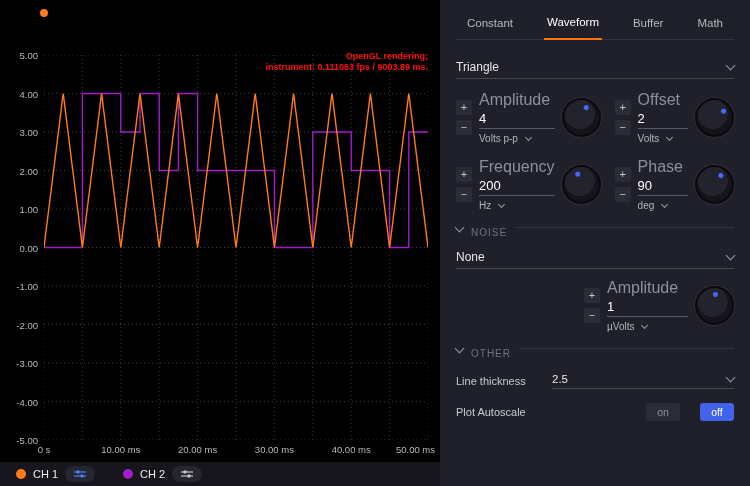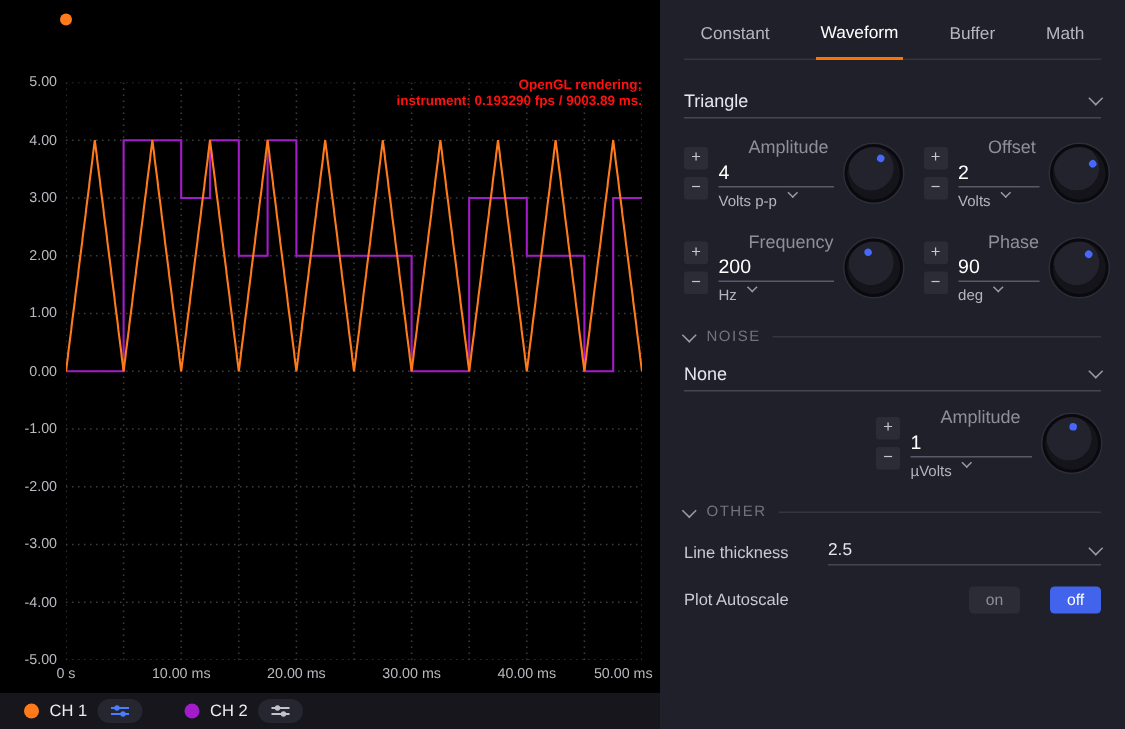--- a/index.html
+++ b/index.html
@@ -45,30 +45,30 @@
 
   .select-row{display:flex;justify-content:space-between;align-items:center;height:22px;
     border-bottom:1px solid #46464f;margin-top:16px;color:#e6e6ec;font-size:12px;cursor:pointer;}
 
   .controls-grid{display:grid;grid-template-columns:1fr 1fr;column-gap:14px;row-gap:14px;margin-top:12px;}
   .ctrl{display:flex;align-items:center;gap:7px;}
   .stepper{display:flex;flex-direction:column;gap:5px;}
   .stepper button{width:16px;height:15px;background:#2c2c37;border:none;color:#c6c6cf;font-size:11px;
     line-height:13px;border-radius:2px;padding:0;cursor:pointer;}
   .ctrl-mid{flex:1;min-width:0;}
-  .ctrl-label{font-size:12px;color:#8f8f9c;margin-bottom:2px;margin-left:20px;}
+  .ctrl-label{font-size:16px;color:#8f8f9c;margin-bottom:2px;}
   .ctrl-value{font-size:13px;color:#ffffff;border-bottom:1px solid #5a5a66;padding-bottom:2px;margin-bottom:4px;cursor:text;}
-  .unit-select{display:flex;gap:8px;font-size:10px;color:#b4b4bd;cursor:pointer;}
+  .unit-select{display:flex;align-items:center;gap:8px;font-size:10px;color:#b4b4bd;cursor:pointer;}
   .knob{position:relative;width:35px;height:35px;border-radius:50%;flex:none;cursor:pointer;
     background:radial-gradient(circle at 45% 40%, #23232d 0 52%, #14141a 53% 100%);
     border:2px solid #0a0a0e;box-shadow:0 0 0 1px #2e2e3a;}
   .knob-dot{position:absolute;left:50%;top:50%;width:5px;height:5px;margin:-2.5px 0 0 -2.5px;
     border-radius:50%;background:#4668ff;transform:rotate(var(--a)) translateY(-11px);}
 
-  .sect{display:flex;align-items:center;gap:8px;margin-top:16px;}
+  .sect{display:flex;gap:8px;margin-top:16px;}
   .sect-label{font-size:10px;color:#73737f;letter-spacing:1px;}
   .sect .line{flex:1;height:1px;background:#35353f;}
   .noise-amp{display:flex;justify-content:flex-end;margin-top:10px;}
   .noise-amp .ctrl{width:150px;}
 
   .prop-row{display:flex;align-items:center;margin-top:14px;font-size:11px;color:#c9c9d2;}
   .load-input{margin-left:auto;width:130px;border-bottom:1px solid #5a5a66;font-size:12px;color:#fff;
     padding-bottom:2px;cursor:text;}
   .lt-select{margin-left:auto;width:182px;display:flex;justify-content:space-between;align-items:center;
     border-bottom:1px solid #46464f;font-size:11.5px;color:#e6e6ec;padding-bottom:3px;cursor:pointer;}
@@ -120,21 +120,21 @@
           <line x1="0" y1="269.5" x2="384" y2="269.5"></line>
           <line x1="0" y1="308.0" x2="384" y2="308.0"></line>
           <line x1="0" y1="346.5" x2="384" y2="346.5"></line>
           <line x1="0" y1="385.0" x2="384" y2="385.0"></line>
         </g>
     <polyline points="0.0,192.5 19.2,192.5 19.2,192.5 38.4,192.5 38.4,38.5 57.6,38.5 57.6,38.5 76.8,38.5 76.8,77.0 96.0,77.0 96.0,38.5 115.2,38.5 115.2,115.5 134.4,115.5 134.4,38.5 153.6,38.5 153.6,115.5 172.8,115.5 172.8,115.5 192.0,115.5 192.0,115.5 211.2,115.5 211.2,115.5 230.4,115.5 230.4,192.5 249.6,192.5 249.6,192.5 268.8,192.5 268.8,77.0 288.0,77.0 288.0,77.0 307.2,77.0 307.2,115.5 326.4,115.5 326.4,115.5 345.6,115.5 345.6,192.5 364.8,192.5 364.8,77.0 384.0,77.0" fill="none" stroke="#a21cc9" stroke-width="1.4"></polyline>
         <polyline points="0.0,192.5 0.4,189.4 0.8,186.3 1.2,183.3 1.5,180.2 1.9,177.1 2.3,174.0 2.7,170.9 3.1,167.9 3.5,164.8 3.8,161.7 4.2,158.6 4.6,155.5 5.0,152.5 5.4,149.4 5.8,146.3 6.1,143.2 6.5,140.1 6.9,137.1 7.3,134.0 7.7,130.9 8.1,127.8 8.4,124.7 8.8,121.7 9.2,118.6 9.6,115.5 10.0,112.4 10.4,109.3 10.8,106.3 11.1,103.2 11.5,100.1 11.9,97.0 12.3,93.9 12.7,90.9 13.1,87.8 13.4,84.7 13.8,81.6 14.2,78.5 14.6,75.5 15.0,72.4 15.4,69.3 15.7,66.2 16.1,63.1 16.5,60.1 16.9,57.0 17.3,53.9 17.7,50.8 18.0,47.7 18.4,44.7 18.8,41.6 19.2,38.5 19.6,41.6 20.0,44.7 20.4,47.7 20.7,50.8 21.1,53.9 21.5,57.0 21.9,60.1 22.3,63.1 22.7,66.2 23.0,69.3 23.4,72.4 23.8,75.5 24.2,78.5 24.6,81.6 25.0,84.7 25.3,87.8 25.7,90.9 26.1,93.9 26.5,97.0 26.9,100.1 27.3,103.2 27.6,106.3 28.0,109.3 28.4,112.4 28.8,115.5 29.2,118.6 29.6,121.7 30.0,124.7 30.3,127.8 30.7,130.9 31.1,134.0 31.5,137.1 31.9,140.1 32.3,143.2 32.6,146.3 33.0,149.4 33.4,152.5 33.8,155.5 34.2,158.6 34.6,161.7 34.9,164.8 35.3,167.9 35.7,170.9 36.1,174.0 36.5,177.1 36.9,180.2 37.2,183.3 37.6,186.3 38.0,189.4 38.4,192.5 38.8,189.4 39.2,186.3 39.6,183.3 39.9,180.2 40.3,177.1 40.7,174.0 41.1,170.9 41.5,167.9 41.9,164.8 42.2,161.7 42.6,158.6 43.0,155.5 43.4,152.5 43.8,149.4 44.2,146.3 44.5,143.2 44.9,140.1 45.3,137.1 45.7,134.0 46.1,130.9 46.5,127.8 46.8,124.7 47.2,121.7 47.6,118.6 48.0,115.5 48.4,112.4 48.8,109.3 49.2,106.3 49.5,103.2 49.9,100.1 50.3,97.0 50.7,93.9 51.1,90.9 51.5,87.8 51.8,84.7 52.2,81.6 52.6,78.5 53.0,75.5 53.4,72.4 53.8,69.3 54.1,66.2 54.5,63.1 54.9,60.1 55.3,57.0 55.7,53.9 56.1,50.8 56.4,47.7 56.8,44.7 57.2,41.6 57.6,38.5 58.0,41.6 58.4,44.7 58.8,47.7 59.1,50.8 59.5,53.9 59.9,57.0 60.3,60.1 60.7,63.1 61.1,66.2 61.4,69.3 61.8,72.4 62.2,75.5 62.6,78.5 63.0,81.6 63.4,84.7 63.7,87.8 64.1,90.9 64.5,93.9 64.9,97.0 65.3,100.1 65.7,103.2 66.0,106.3 66.4,109.3 66.8,112.4 67.2,115.5 67.6,118.6 68.0,121.7 68.4,124.7 68.7,127.8 69.1,130.9 69.5,134.0 69.9,137.1 70.3,140.1 70.7,143.2 71.0,146.3 71.4,149.4 71.8,152.5 72.2,155.5 72.6,158.6 73.0,161.7 73.3,164.8 73.7,167.9 74.1,170.9 74.5,174.0 74.9,177.1 75.3,180.2 75.6,183.3 76.0,186.3 76.4,189.4 76.8,192.5 77.2,189.4 77.6,186.3 78.0,183.3 78.3,180.2 78.7,177.1 79.1,174.0 79.5,170.9 79.9,167.9 80.3,164.8 80.6,161.7 81.0,158.6 81.4,155.5 81.8,152.5 82.2,149.4 82.6,146.3 82.9,143.2 83.3,140.1 83.7,137.1 84.1,134.0 84.5,130.9 84.9,127.8 85.2,124.7 85.6,121.7 86.0,118.6 86.4,115.5 86.8,112.4 87.2,109.3 87.6,106.3 87.9,103.2 88.3,100.1 88.7,97.0 89.1,93.9 89.5,90.9 89.9,87.8 90.2,84.7 90.6,81.6 91.0,78.5 91.4,75.5 91.8,72.4 92.2,69.3 92.5,66.2 92.9,63.1 93.3,60.1 93.7,57.0 94.1,53.9 94.5,50.8 94.8,47.7 95.2,44.7 95.6,41.6 96.0,38.5 96.4,41.6 96.8,44.7 97.2,47.7 97.5,50.8 97.9,53.9 98.3,57.0 98.7,60.1 99.1,63.1 99.5,66.2 99.8,69.3 100.2,72.4 100.6,75.5 101.0,78.5 101.4,81.6 101.8,84.7 102.1,87.8 102.5,90.9 102.9,93.9 103.3,97.0 103.7,100.1 104.1,103.2 104.4,106.3 104.8,109.3 105.2,112.4 105.6,115.5 106.0,118.6 106.4,121.7 106.8,124.7 107.1,127.8 107.5,130.9 107.9,134.0 108.3,137.1 108.7,140.1 109.1,143.2 109.4,146.3 109.8,149.4 110.2,152.5 110.6,155.5 111.0,158.6 111.4,161.7 111.7,164.8 112.1,167.9 112.5,170.9 112.9,174.0 113.3,177.1 113.7,180.2 114.0,183.3 114.4,186.3 114.8,189.4 115.2,192.5 115.6,189.4 116.0,186.3 116.4,183.3 116.7,180.2 117.1,177.1 117.5,174.0 117.9,170.9 118.3,167.9 118.7,164.8 119.0,161.7 119.4,158.6 119.8,155.5 120.2,152.5 120.6,149.4 121.0,146.3 121.3,143.2 121.7,140.1 122.1,137.1 122.5,134.0 122.9,130.9 123.3,127.8 123.6,124.7 124.0,121.7 124.4,118.6 124.8,115.5 125.2,112.4 125.6,109.3 126.0,106.3 126.3,103.2 126.7,100.1 127.1,97.0 127.5,93.9 127.9,90.9 128.3,87.8 128.6,84.7 129.0,81.6 129.4,78.5 129.8,75.5 130.2,72.4 130.6,69.3 130.9,66.2 131.3,63.1 131.7,60.1 132.1,57.0 132.5,53.9 132.9,50.8 133.2,47.7 133.6,44.7 134.0,41.6 134.4,38.5 134.8,41.6 135.2,44.7 135.6,47.7 135.9,50.8 136.3,53.9 136.7,57.0 137.1,60.1 137.5,63.1 137.9,66.2 138.2,69.3 138.6,72.4 139.0,75.5 139.4,78.5 139.8,81.6 140.2,84.7 140.5,87.8 140.9,90.9 141.3,93.9 141.7,97.0 142.1,100.1 142.5,103.2 142.8,106.3 143.2,109.3 143.6,112.4 144.0,115.5 144.4,118.6 144.8,121.7 145.2,124.7 145.5,127.8 145.9,130.9 146.3,134.0 146.7,137.1 147.1,140.1 147.5,143.2 147.8,146.3 148.2,149.4 148.6,152.5 149.0,155.5 149.4,158.6 149.8,161.7 150.1,164.8 150.5,167.9 150.9,170.9 151.3,174.0 151.7,177.1 152.1,180.2 152.4,183.3 152.8,186.3 153.2,189.4 153.6,192.5 154.0,189.4 154.4,186.3 154.8,183.3 155.1,180.2 155.5,177.1 155.9,174.0 156.3,170.9 156.7,167.9 157.1,164.8 157.4,161.7 157.8,158.6 158.2,155.5 158.6,152.5 159.0,149.4 159.4,146.3 159.7,143.2 160.1,140.1 160.5,137.1 160.9,134.0 161.3,130.9 161.7,127.8 162.0,124.7 162.4,121.7 162.8,118.6 163.2,115.5 163.6,112.4 164.0,109.3 164.4,106.3 164.7,103.2 165.1,100.1 165.5,97.0 165.9,93.9 166.3,90.9 166.7,87.8 167.0,84.7 167.4,81.6 167.8,78.5 168.2,75.5 168.6,72.4 169.0,69.3 169.3,66.2 169.7,63.1 170.1,60.1 170.5,57.0 170.9,53.9 171.3,50.8 171.6,47.7 172.0,44.7 172.4,41.6 172.8,38.5 173.2,41.6 173.6,44.7 174.0,47.7 174.3,50.8 174.7,53.9 175.1,57.0 175.5,60.1 175.9,63.1 176.3,66.2 176.6,69.3 177.0,72.4 177.4,75.5 177.8,78.5 178.2,81.6 178.6,84.7 178.9,87.8 179.3,90.9 179.7,93.9 180.1,97.0 180.5,100.1 180.9,103.2 181.2,106.3 181.6,109.3 182.0,112.4 182.4,115.5 182.8,118.6 183.2,121.7 183.6,124.7 183.9,127.8 184.3,130.9 184.7,134.0 185.1,137.1 185.5,140.1 185.9,143.2 186.2,146.3 186.6,149.4 187.0,152.5 187.4,155.5 187.8,158.6 188.2,161.7 188.5,164.8 188.9,167.9 189.3,170.9 189.7,174.0 190.1,177.1 190.5,180.2 190.8,183.3 191.2,186.3 191.6,189.4 192.0,192.5 192.4,189.4 192.8,186.3 193.2,183.3 193.5,180.2 193.9,177.1 194.3,174.0 194.7,170.9 195.1,167.9 195.5,164.8 195.8,161.7 196.2,158.6 196.6,155.5 197.0,152.5 197.4,149.4 197.8,146.3 198.1,143.2 198.5,140.1 198.9,137.1 199.3,134.0 199.7,130.9 200.1,127.8 200.4,124.7 200.8,121.7 201.2,118.6 201.6,115.5 202.0,112.4 202.4,109.3 202.8,106.3 203.1,103.2 203.5,100.1 203.9,97.0 204.3,93.9 204.7,90.9 205.1,87.8 205.4,84.7 205.8,81.6 206.2,78.5 206.6,75.5 207.0,72.4 207.4,69.3 207.7,66.2 208.1,63.1 208.5,60.1 208.9,57.0 209.3,53.9 209.7,50.8 210.0,47.7 210.4,44.7 210.8,41.6 211.2,38.5 211.6,41.6 212.0,44.7 212.4,47.7 212.7,50.8 213.1,53.9 213.5,57.0 213.9,60.1 214.3,63.1 214.7,66.2 215.0,69.3 215.4,72.4 215.8,75.5 216.2,78.5 216.6,81.6 217.0,84.7 217.3,87.8 217.7,90.9 218.1,93.9 218.5,97.0 218.9,100.1 219.3,103.2 219.6,106.3 220.0,109.3 220.4,112.4 220.8,115.5 221.2,118.6 221.6,121.7 222.0,124.7 222.3,127.8 222.7,130.9 223.1,134.0 223.5,137.1 223.9,140.1 224.3,143.2 224.6,146.3 225.0,149.4 225.4,152.5 225.8,155.5 226.2,158.6 226.6,161.7 226.9,164.8 227.3,167.9 227.7,170.9 228.1,174.0 228.5,177.1 228.9,180.2 229.2,183.3 229.6,186.3 230.0,189.4 230.4,192.5 230.8,189.4 231.2,186.3 231.6,183.3 231.9,180.2 232.3,177.1 232.7,174.0 233.1,170.9 233.5,167.9 233.9,164.8 234.2,161.7 234.6,158.6 235.0,155.5 235.4,152.5 235.8,149.4 236.2,146.3 236.5,143.2 236.9,140.1 237.3,137.1 237.7,134.0 238.1,130.9 238.5,127.8 238.8,124.7 239.2,121.7 239.6,118.6 240.0,115.5 240.4,112.4 240.8,109.3 241.2,106.3 241.5,103.2 241.9,100.1 242.3,97.0 242.7,93.9 243.1,90.9 243.5,87.8 243.8,84.7 244.2,81.6 244.6,78.5 245.0,75.5 245.4,72.4 245.8,69.3 246.1,66.2 246.5,63.1 246.9,60.1 247.3,57.0 247.7,53.9 248.1,50.8 248.4,47.7 248.8,44.7 249.2,41.6 249.6,38.5 250.0,41.6 250.4,44.7 250.8,47.7 251.1,50.8 251.5,53.9 251.9,57.0 252.3,60.1 252.7,63.1 253.1,66.2 253.4,69.3 253.8,72.4 254.2,75.5 254.6,78.5 255.0,81.6 255.4,84.7 255.7,87.8 256.1,90.9 256.5,93.9 256.9,97.0 257.3,100.1 257.7,103.2 258.0,106.3 258.4,109.3 258.8,112.4 259.2,115.5 259.6,118.6 260.0,121.7 260.4,124.7 260.7,127.8 261.1,130.9 261.5,134.0 261.9,137.1 262.3,140.1 262.7,143.2 263.0,146.3 263.4,149.4 263.8,152.5 264.2,155.5 264.6,158.6 265.0,161.7 265.3,164.8 265.7,167.9 266.1,170.9 266.5,174.0 266.9,177.1 267.3,180.2 267.6,183.3 268.0,186.3 268.4,189.4 268.8,192.5 269.2,189.4 269.6,186.3 270.0,183.3 270.3,180.2 270.7,177.1 271.1,174.0 271.5,170.9 271.9,167.9 272.3,164.8 272.6,161.7 273.0,158.6 273.4,155.5 273.8,152.5 274.2,149.4 274.6,146.3 274.9,143.2 275.3,140.1 275.7,137.1 276.1,134.0 276.5,130.9 276.9,127.8 277.2,124.7 277.6,121.7 278.0,118.6 278.4,115.5 278.8,112.4 279.2,109.3 279.6,106.3 279.9,103.2 280.3,100.1 280.7,97.0 281.1,93.9 281.5,90.9 281.9,87.8 282.2,84.7 282.6,81.6 283.0,78.5 283.4,75.5 283.8,72.4 284.2,69.3 284.5,66.2 284.9,63.1 285.3,60.1 285.7,57.0 286.1,53.9 286.5,50.8 286.8,47.7 287.2,44.7 287.6,41.6 288.0,38.5 288.4,41.6 288.8,44.7 289.2,47.7 289.5,50.8 289.9,53.9 290.3,57.0 290.7,60.1 291.1,63.1 291.5,66.2 291.8,69.3 292.2,72.4 292.6,75.5 293.0,78.5 293.4,81.6 293.8,84.7 294.1,87.8 294.5,90.9 294.9,93.9 295.3,97.0 295.7,100.1 296.1,103.2 296.4,106.3 296.8,109.3 297.2,112.4 297.6,115.5 298.0,118.6 298.4,121.7 298.8,124.7 299.1,127.8 299.5,130.9 299.9,134.0 300.3,137.1 300.7,140.1 301.1,143.2 301.4,146.3 301.8,149.4 302.2,152.5 302.6,155.5 303.0,158.6 303.4,161.7 303.7,164.8 304.1,167.9 304.5,170.9 304.9,174.0 305.3,177.1 305.7,180.2 306.0,183.3 306.4,186.3 306.8,189.4 307.2,192.5 307.6,189.4 308.0,186.3 308.4,183.3 308.7,180.2 309.1,177.1 309.5,174.0 309.9,170.9 310.3,167.9 310.7,164.8 311.0,161.7 311.4,158.6 311.8,155.5 312.2,152.5 312.6,149.4 313.0,146.3 313.3,143.2 313.7,140.1 314.1,137.1 314.5,134.0 314.9,130.9 315.3,127.8 315.6,124.7 316.0,121.7 316.4,118.6 316.8,115.5 317.2,112.4 317.6,109.3 318.0,106.3 318.3,103.2 318.7,100.1 319.1,97.0 319.5,93.9 319.9,90.9 320.3,87.8 320.6,84.7 321.0,81.6 321.4,78.5 321.8,75.5 322.2,72.4 322.6,69.3 322.9,66.2 323.3,63.1 323.7,60.1 324.1,57.0 324.5,53.9 324.9,50.8 325.2,47.7 325.6,44.7 326.0,41.6 326.4,38.5 326.8,41.6 327.2,44.7 327.6,47.7 327.9,50.8 328.3,53.9 328.7,57.0 329.1,60.1 329.5,63.1 329.9,66.2 330.2,69.3 330.6,72.4 331.0,75.5 331.4,78.5 331.8,81.6 332.2,84.7 332.5,87.8 332.9,90.9 333.3,93.9 333.7,97.0 334.1,100.1 334.5,103.2 334.8,106.3 335.2,109.3 335.6,112.4 336.0,115.5 336.4,118.6 336.8,121.7 337.2,124.7 337.5,127.8 337.9,130.9 338.3,134.0 338.7,137.1 339.1,140.1 339.5,143.2 339.8,146.3 340.2,149.4 340.6,152.5 341.0,155.5 341.4,158.6 341.8,161.7 342.1,164.8 342.5,167.9 342.9,170.9 343.3,174.0 343.7,177.1 344.1,180.2 344.4,183.3 344.8,186.3 345.2,189.4 345.6,192.5 346.0,189.4 346.4,186.3 346.8,183.3 347.1,180.2 347.5,177.1 347.9,174.0 348.3,170.9 348.7,167.9 349.1,164.8 349.4,161.7 349.8,158.6 350.2,155.5 350.6,152.5 351.0,149.4 351.4,146.3 351.7,143.2 352.1,140.1 352.5,137.1 352.9,134.0 353.3,130.9 353.7,127.8 354.0,124.7 354.4,121.7 354.8,118.6 355.2,115.5 355.6,112.4 356.0,109.3 356.4,106.3 356.7,103.2 357.1,100.1 357.5,97.0 357.9,93.9 358.3,90.9 358.7,87.8 359.0,84.7 359.4,81.6 359.8,78.5 360.2,75.5 360.6,72.4 361.0,69.3 361.3,66.2 361.7,63.1 362.1,60.1 362.5,57.0 362.9,53.9 363.3,50.8 363.6,47.7 364.0,44.7 364.4,41.6 364.8,38.5 365.2,41.6 365.6,44.7 366.0,47.7 366.3,50.8 366.7,53.9 367.1,57.0 367.5,60.1 367.9,63.1 368.3,66.2 368.6,69.3 369.0,72.4 369.4,75.5 369.8,78.5 370.2,81.6 370.6,84.7 370.9,87.8 371.3,90.9 371.7,93.9 372.1,97.0 372.5,100.1 372.9,103.2 373.2,106.3 373.6,109.3 374.0,112.4 374.4,115.5 374.8,118.6 375.2,121.7 375.6,124.7 375.9,127.8 376.3,130.9 376.7,134.0 377.1,137.1 377.5,140.1 377.9,143.2 378.2,146.3 378.6,149.4 379.0,152.5 379.4,155.5 379.8,158.6 380.2,161.7 380.5,164.8 380.9,167.9 381.3,170.9 381.7,174.0 382.1,177.1 382.5,180.2 382.8,183.3 383.2,186.3 383.6,189.4 384.0,192.5" fill="none" stroke="#ff7a1a" stroke-width="1.4"></polyline>
       </svg>
     <div class="gl-overlay">
       <div>OpenGL rendering;</div>
-      <div>instrument: 0.193290 fps / 9003.89 ms.</div>
+      <div>instrument: 0.111063 fps / 9003.89 ms.</div>
     </div>
     <div id="xticks">
         <span style="left: 44px;">0 s</span>
         <span style="left: 120.8px;">10.00 ms</span>
         <span style="left: 197.6px;">20.00 ms</span>
         <span style="left: 274.4px;">30.00 ms</span>
         <span style="left: 351.2px;">40.00 ms</span>
         <span style="left: 428px; transform: translateX(-82%);">50.00 ms</span>
       </div>
   </div>

